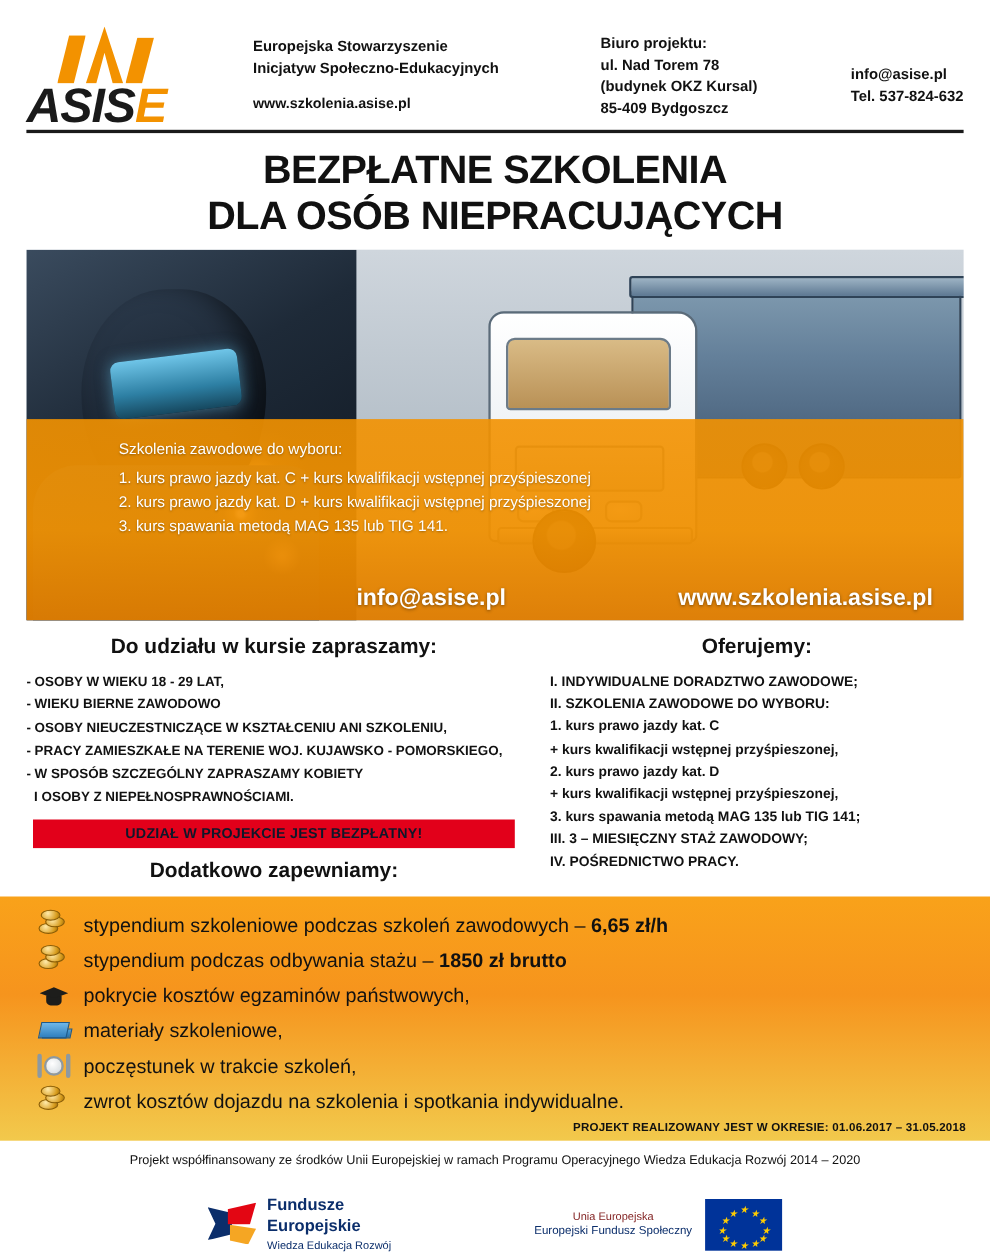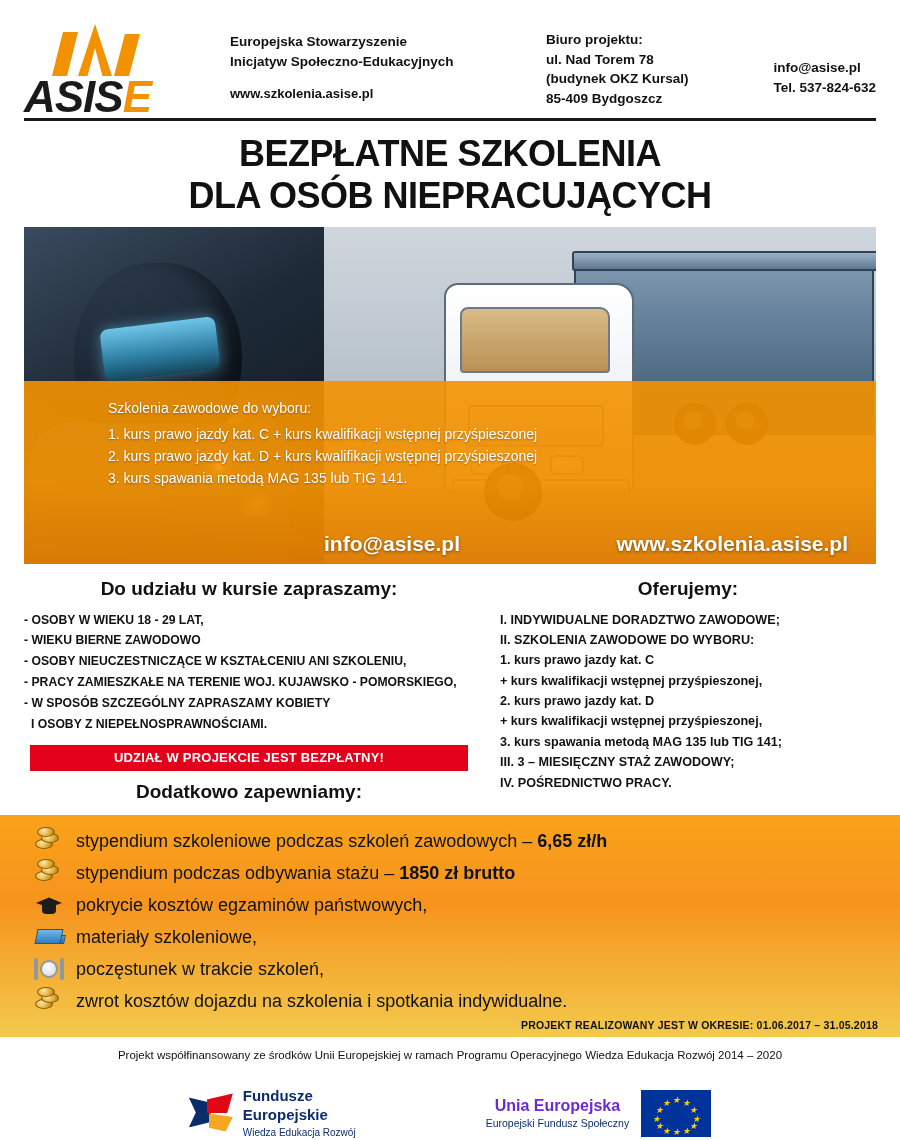--- a/index.html
+++ b/index.html
@@ -248,21 +248,21 @@
   }
   .col-left li.indent { padding-left: 7px; }
   .col-right li {
     font-size: 12.6px;
     font-weight: bold;
     line-height: 1.62;
     white-space: nowrap;
   }
   .redbar {
     background: #E2001A;
-    color: #ffffff;
+    color: #0f172a;
     font-weight: bold;
     font-size: 13px;
     text-align: center;
     padding: 5px 0 6px 0;
     margin: 10px 6px 0 6px;
     letter-spacing: 0.2px;
   }
   .extra-head {
     text-align: center;
     font-size: 19px;
@@ -373,21 +373,21 @@
   }
   .fe-text {
     line-height: 1.25;
   }
   .fe-text .l1 { font-size: 15px; font-weight: bold; color: #0b2e6b; }
   .fe-text .l2 { font-size: 15px; font-weight: bold; color: #0b2e6b; }
   .fe-text .l3 { font-size: 10px; color: #0b2e6b; margin-top: 2px; }
 
   .ue-logo { display: flex; align-items: center; gap: 12px; }
   .ue-text { text-align: center; line-height: 1.3; }
-  .ue-text .l1 { font-size: 16px; font-weight: bold; color: #6d28d9; }
+  .ue-text .l1 { font-size: 10px; font-weight: normal; color: #7f1d1d; }
   .ue-text .l2 { font-size: 10.5px; color: #0b2e6b; }
   .ue-flag {
     width: 70px; height: 47px; background: #003399; position: relative;
   }
   .ue-flag i {
     position: absolute; color: #FFCC00; font-size: 9px; line-height: 9px;
   }
 </style>
 </head>
 <body>

